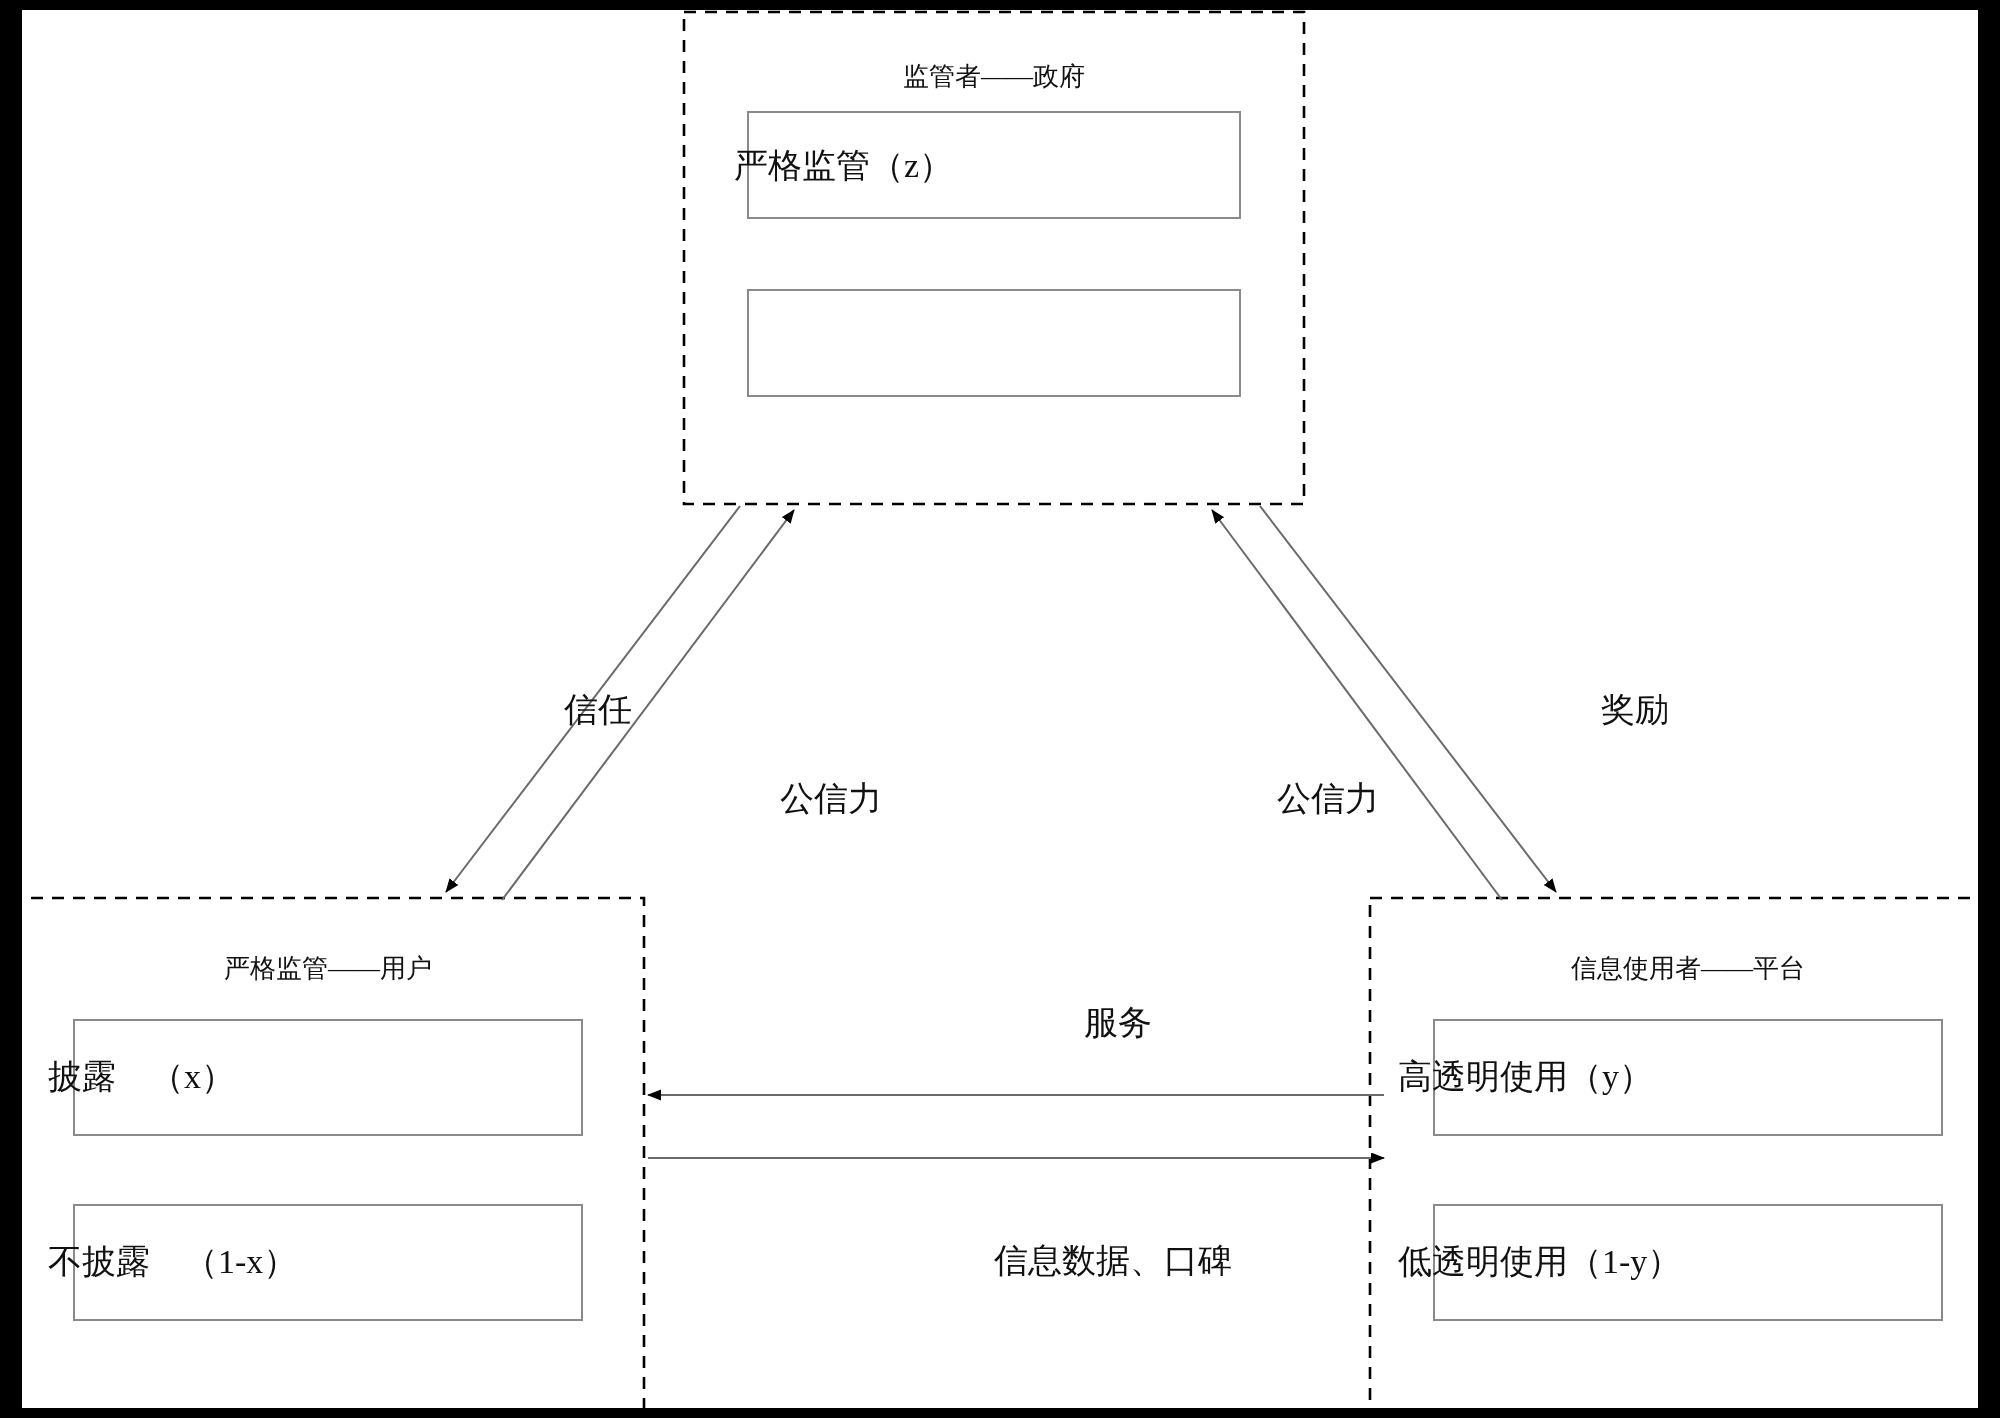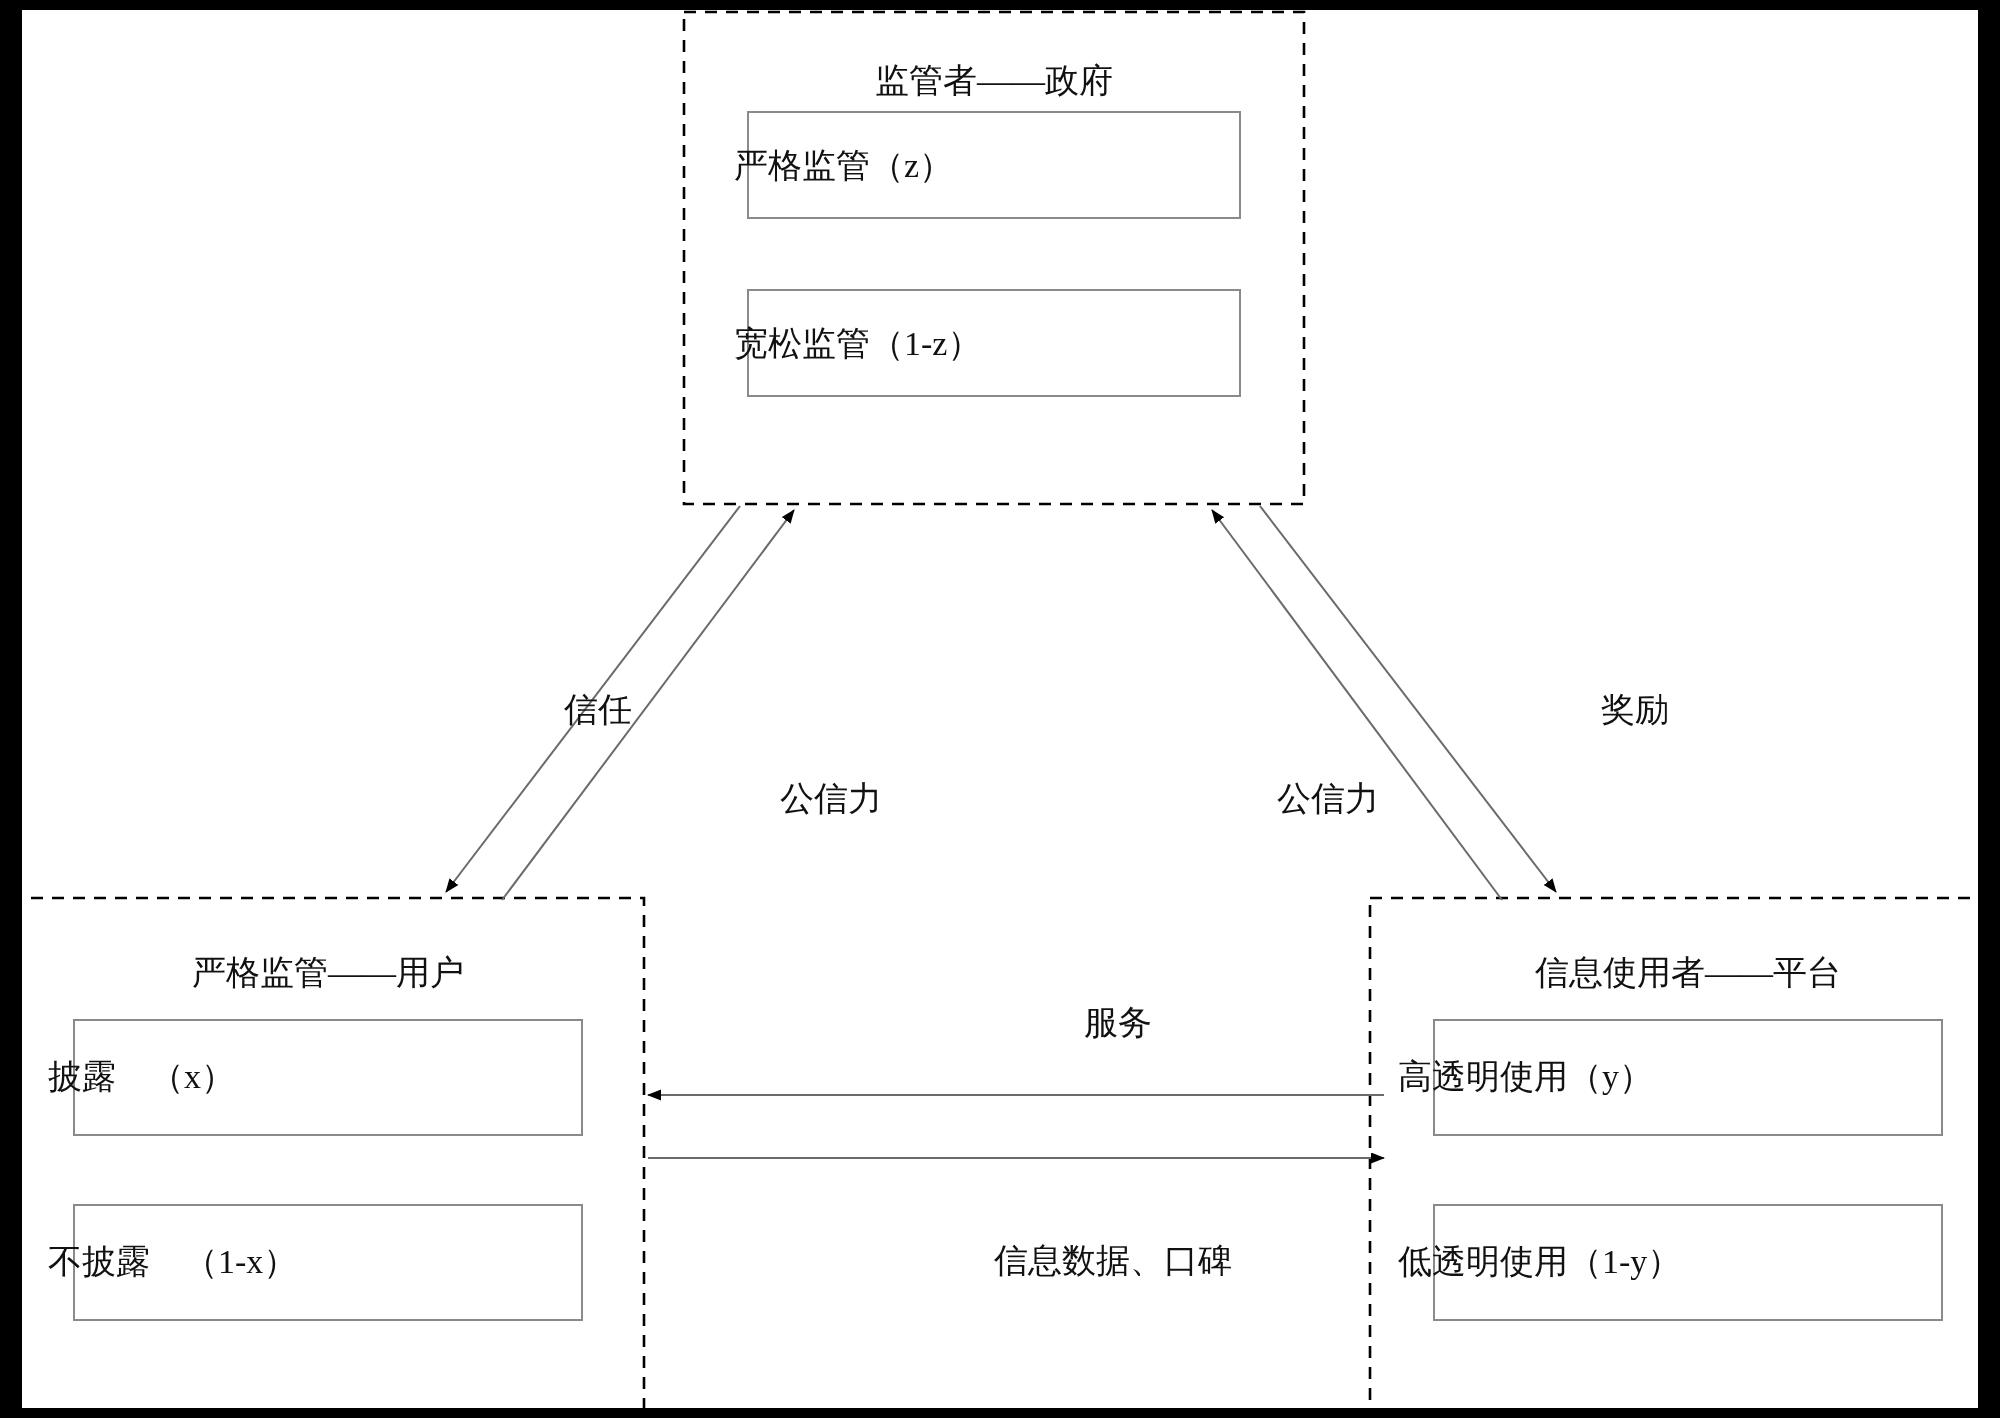--- a/index.html
+++ b/index.html
@@ -38,21 +38,21 @@
     pointer-events: none;
   }
   .txt {
     position: absolute;
     color: #111111;
     white-space: pre;
     line-height: 1;
     font-family: "Liberation Serif", "DejaVu Serif", serif;
   }
   .grp-title {
-    font-size: 34px;
+    font-size: 26px;
     text-align: center;
   }
   .box-label {
     font-size: 34px;
     text-align: left;
   }
   .edge-label {
     font-size: 34px;
     text-align: right;
   }
@@ -93,21 +93,20 @@
 
       <line x1="1238" y1="496" x2="1534" y2="882" stroke="#6a6a6a" stroke-width="2" marker-end="url(#ah)"></line>
 
       <line x1="1362" y1="1085" x2="626" y2="1085" stroke="#6a6a6a" stroke-width="2" marker-end="url(#ah)"></line>
 
       <line x1="626" y1="1148" x2="1362" y2="1148" stroke="#6a6a6a" stroke-width="2" marker-end="url(#ah)"></line>
     </svg>
 
     <div class="txt grp-title centerbox" style="left:972px; top:54px; width:560px;">监管者——政府</div>
     <div class="txt box-label centerbox" style="left:972px; top:139px; width:520px;">严格监管（z）</div>
-    <div class="txt box-label centerbox" style="left:972px; top:317px; width:520px;">宽松监管（1-z）</div>
 
     <div class="txt grp-title centerbox" style="left:306px; top:946px; width:600px;">严格监管——用户</div>
     <div class="txt box-label centerbox" style="left:306px; top:1050px; width:560px;">披露　（x）</div>
     <div class="txt box-label centerbox" style="left:306px; top:1235px; width:560px;">不披露　（1-x）</div>
 
     <div class="txt grp-title centerbox" style="left:1666px; top:946px; width:620px;font-family:Liberation Serif, serif;">信息使用者——平台</div>
     <div class="txt box-label centerbox" style="left:1666px; top:1050px; width:580px;">高透明使用（y）</div>
     <div class="txt box-label centerbox" style="left:1666px; top:1235px; width:580px;">低透明使用（1-y）</div>
 
     <div class="txt edge-label centerbox" style="left:490px; top:683px; width:240px;">信任</div>

